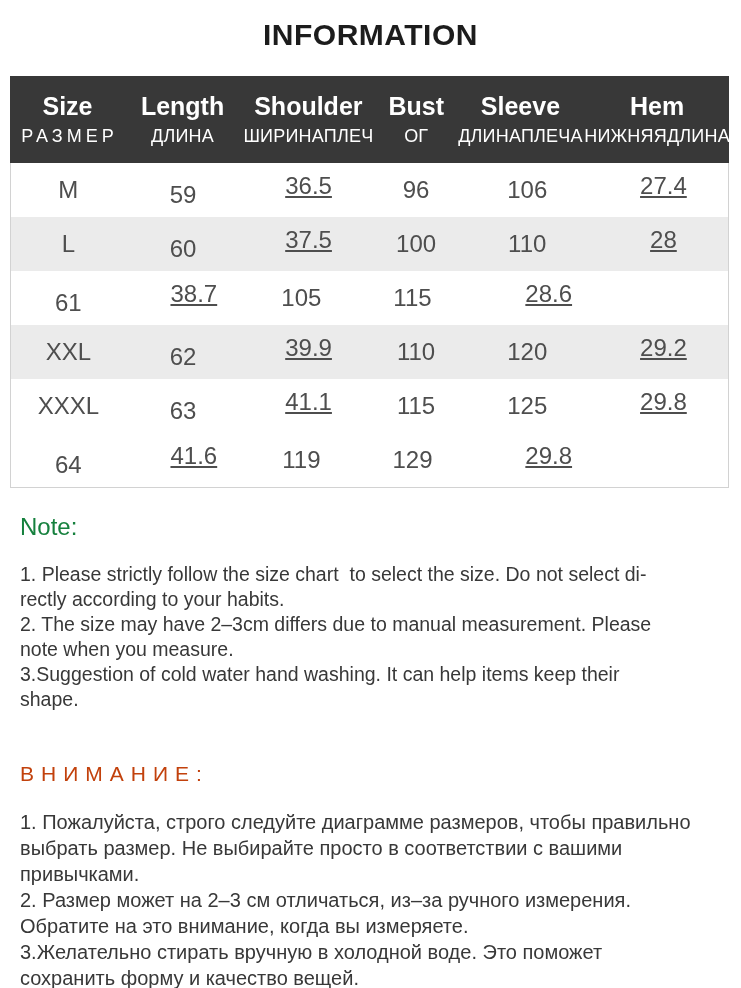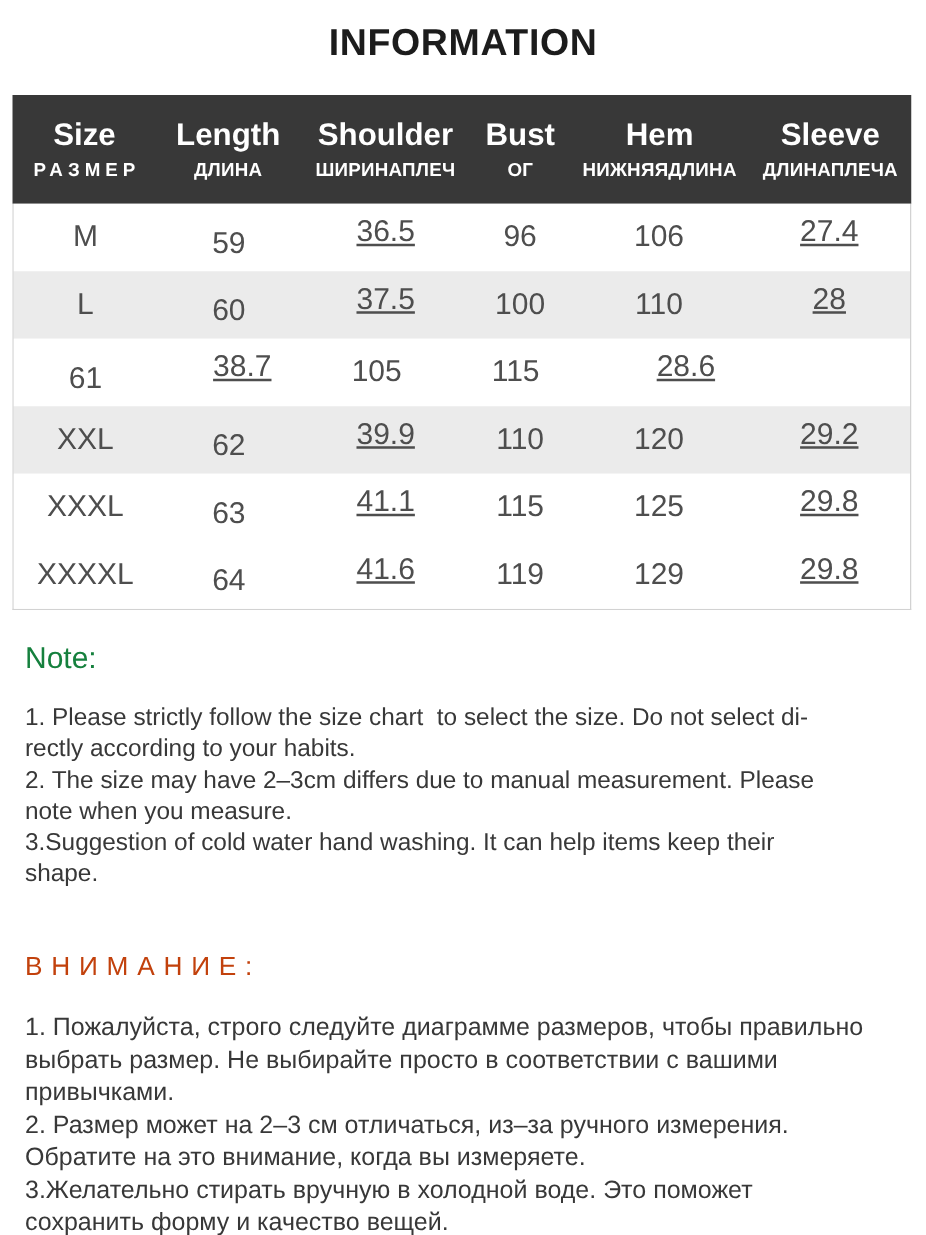--- a/index.html
+++ b/index.html
@@ -47,24 +47,23 @@
     align-items: center;
     justify-content: center;
     gap: 8px;
   }
   .th-en {
     font-size: 25px;
     font-weight: bold;
     line-height: 1;
   }
   .th-ru {
-    font-size: 15px;
+    font-size: 18px;
     line-height: 1;
     letter-spacing: 0.2px;
-    font-weight: bold;
   }
   .th-ru.spread { letter-spacing: 4px; padding-left: 4px; }
   .tbody {
     border: 1px solid var(--table_border, #d2d2d2);
     border-top: none;
     box-sizing: border-box;
   }
   .trow {
     display: flex;
     align-items: center;
@@ -142,27 +141,27 @@
         <div class="th-ru">ДЛИНА</div>
       </div>
       <div class="th c2">
         <div class="th-en">Shoulder</div>
         <div class="th-ru">ШИРИНАПЛЕЧ</div>
       </div>
       <div class="th c3">
         <div class="th-en">Bust</div>
         <div class="th-ru">ОГ</div>
       </div>
+      <div class="th c5">
+        <div class="th-en">Sleeve</div>
+        <div class="th-ru">ДЛИНАПЛЕЧА</div>
+      </div>
       <div class="th c4">
         <div class="th-en">Hem</div>
         <div class="th-ru">НИЖНЯЯДЛИНА</div>
-      </div>
-      <div class="th c5">
-        <div class="th-en">Sleeve</div>
-        <div class="th-ru">ДЛИНАПЛЕЧА</div>
       </div>
     </div>
 
     <div class="tbody">
       <div class="trow">
         <div class="cell c0">M</div>
         <div class="cell c1 dy-down">59</div>
         <div class="cell c2 dy-up">36.5</div>
         <div class="cell c3">96</div>
         <div class="cell c4">106</div>
@@ -193,21 +192,20 @@
       </div>
       <div class="trow">
         <div class="cell c0">XXXL</div>
         <div class="cell c1 dy-down">63</div>
         <div class="cell c2 dy-up">41.1</div>
         <div class="cell c3">115</div>
         <div class="cell c4">125</div>
         <div class="cell c5 dy-up">29.8</div>
       </div>
       <div class="trow">
-        <div class="cell c0">XXXXL</div>
         <div class="cell c1 dy-down">64</div>
         <div class="cell c2 dy-up">41.6</div>
         <div class="cell c3">119</div>
         <div class="cell c4">129</div>
         <div class="cell c5 dy-up">29.8</div>
       </div>
     </div>
   </div>
 
   <div class="notes-en">

